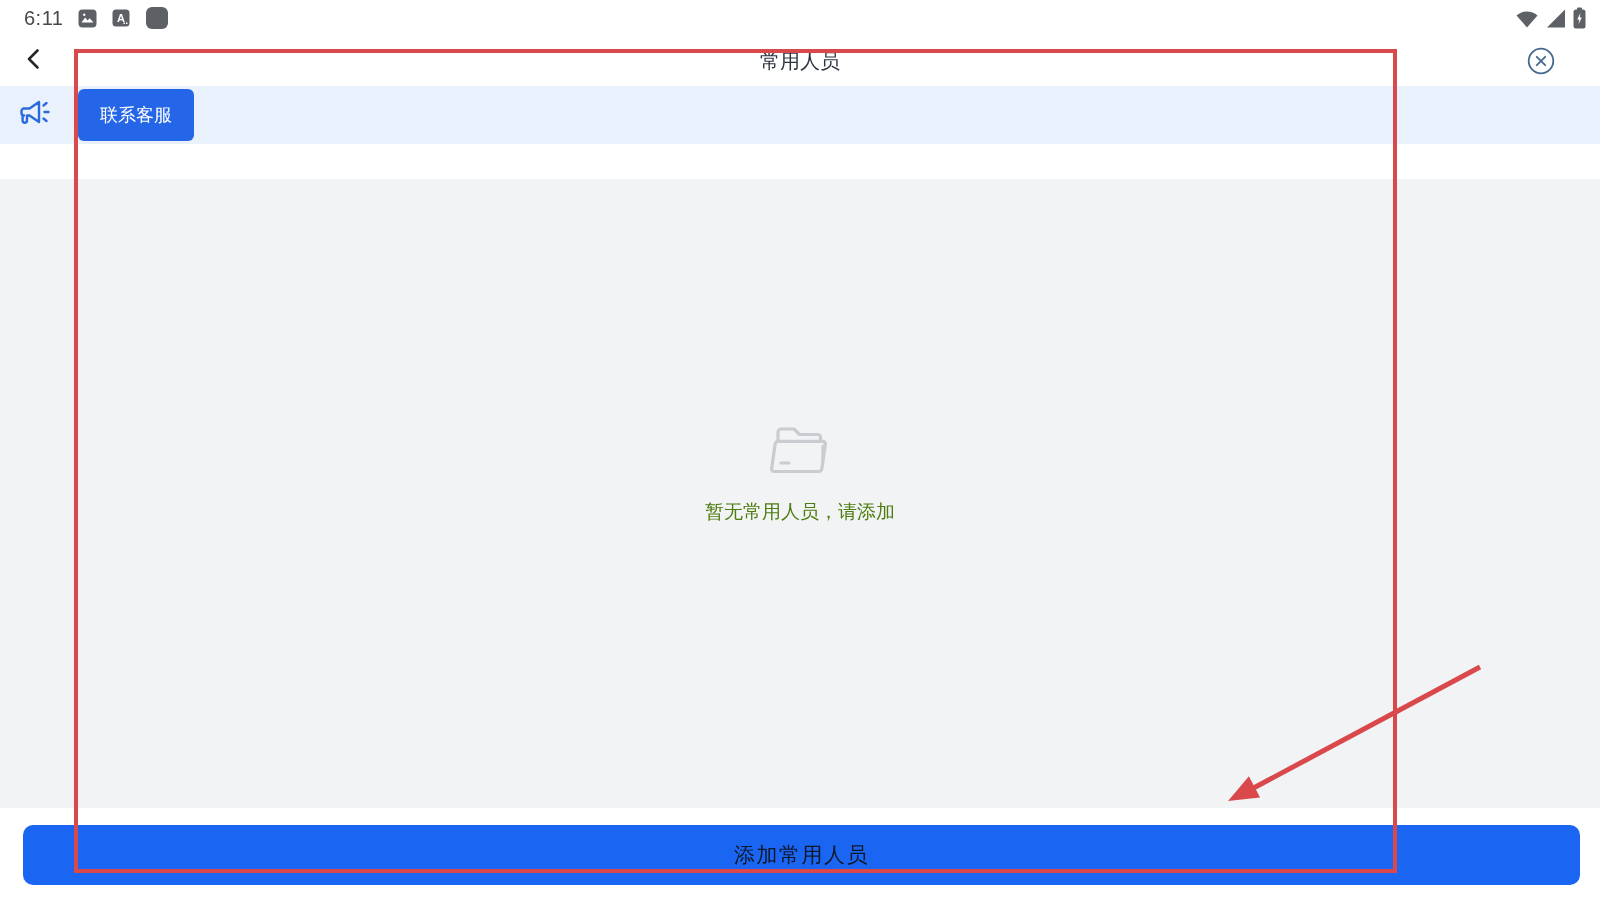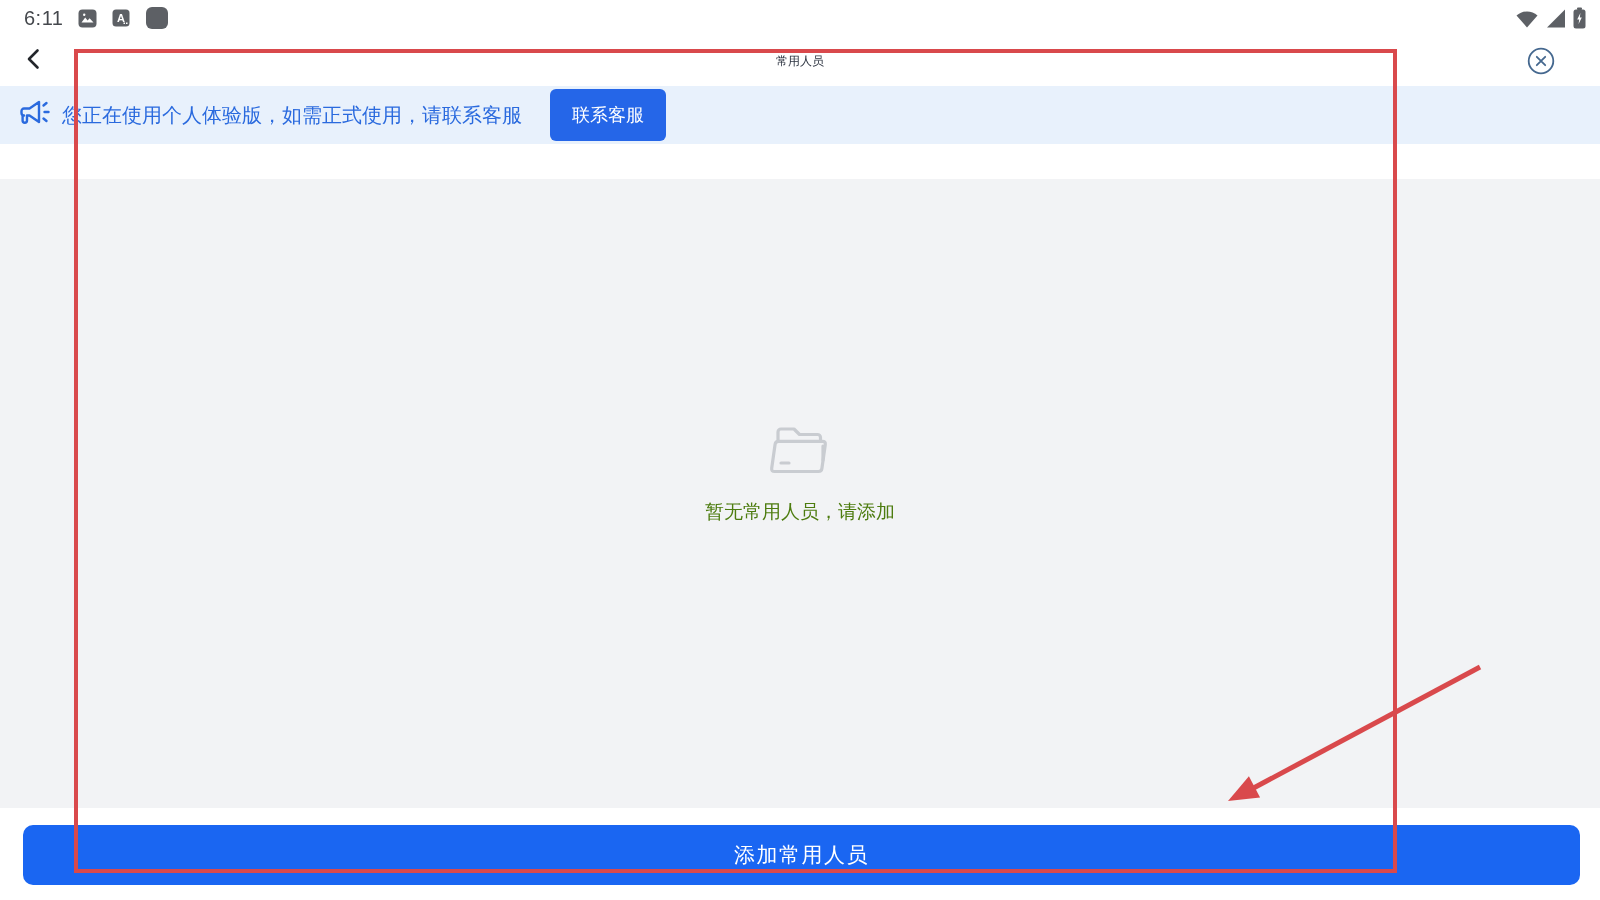--- a/index.html
+++ b/index.html
@@ -18,21 +18,21 @@
   .sb-time { font-size:20px; color:#45484d; letter-spacing:0.5px; }
   .sb-right { display:flex; align-items:center; gap:7px; }
   .sb-left svg, .sb-right svg { display:block; }
 
   
   .nav-bar { position:relative; height:50px; background:#ffffff; }
   .back-btn { position:absolute; left:18px; top:9px; width:32px; height:32px;
     display:flex; align-items:center; justify-content:center; cursor:pointer; }
   .nav-title { position:absolute; left:0; right:0; top:0; height:50px;
     display:flex; align-items:center; justify-content:center;
-    font-size:12px; font-weight:500; color:#2c3340; }
+    font-size:20px; font-weight:500; color:#2c3340; }
   .close-btn { position:absolute; right:44px; top:10px; width:30px; height:30px; cursor:pointer; }
 
   
   .banner {
     height:58px; background:#e8f1fc; display:flex; align-items:center;
     padding:0 16px; gap:12px;
   }
   .banner-text { font-size:20px; color:#2a6ade; white-space:nowrap; }
   .banner-btn {
     margin-left:16px; background:#2566e8; color:#ffffff; border:none;
@@ -46,21 +46,21 @@
     height:630px; background:#f2f3f5;
     display:flex; flex-direction:column; align-items:center; justify-content:center;
   }
   .empty-wrap { display:flex; flex-direction:column; align-items:center; transform:translateY(-22px); }
   .empty-text { margin-top:20px; font-size:19px; color:#4d7c0f; }
 
   
   .footer { position:absolute; left:0; right:0; top:808px; height:92px; background:#ffffff; }
   .add-btn {
     position:absolute; left:23px; top:17px; width:1557px; height:60px;
-    background:#1a66f2; border:none; border-radius:10px; color:#ffffff;
+    background:#1a66f2; border:none; border-radius:10px; color:#0f172a;
     font-size:21px; letter-spacing:1.5px; cursor:pointer; font-family:inherit;
   }
 
   
   .anno-box {
     position:absolute; left:74px; top:49px; width:1323px; height:824px;
     border:4px solid #d9494c; z-index:50; pointer-events:none;
   }
   .anno-arrow { position:absolute; left:0; top:0; z-index:51; pointer-events:none; }
 </style>
@@ -133,21 +133,20 @@
 
 <div class="banner">
   <span>
     <svg width="34" height="34" viewBox="0 0 34 34" fill="none" stroke="#2a6ade" stroke-width="2.4" stroke-linecap="round" stroke-linejoin="round">
       <path d="M8 12.5 h5.5 L23 6 v20 L13.5 19.5 H11 v5 a2.2 2.2 0 0 1 -4.4 0 v-5 H8 a2.5 2.5 0 0 1 -2.5 -2.5 v-2 A2.5 2.5 0 0 1 8 12.5 Z"></path>
       <path d="M27.5 9.5 l3 -2.5"></path>
       <path d="M28.5 16 h4"></path>
       <path d="M27.5 22.5 l3 2.5"></path>
     </svg>
   </span>
-  <span class="banner-text">您正在使用个人体验版，如需正式使用，请联系客服</span>
   <button class="banner-btn">联系客服</button>
 </div>
 
 <div class="gap-strip"></div>
 
 <div class="content">
   <div class="empty-wrap">
     <span>
       <svg width="68" height="56" viewBox="0 0 68 56" fill="none" stroke="#c9ccd1" stroke-width="3.2" stroke-linecap="round" stroke-linejoin="round">
         <path d="M12 22 v-9 a3 3 0 0 1 3 -3 h13 l5.5 5.5 h18 a3 3 0 0 1 3 3 v4"></path>

